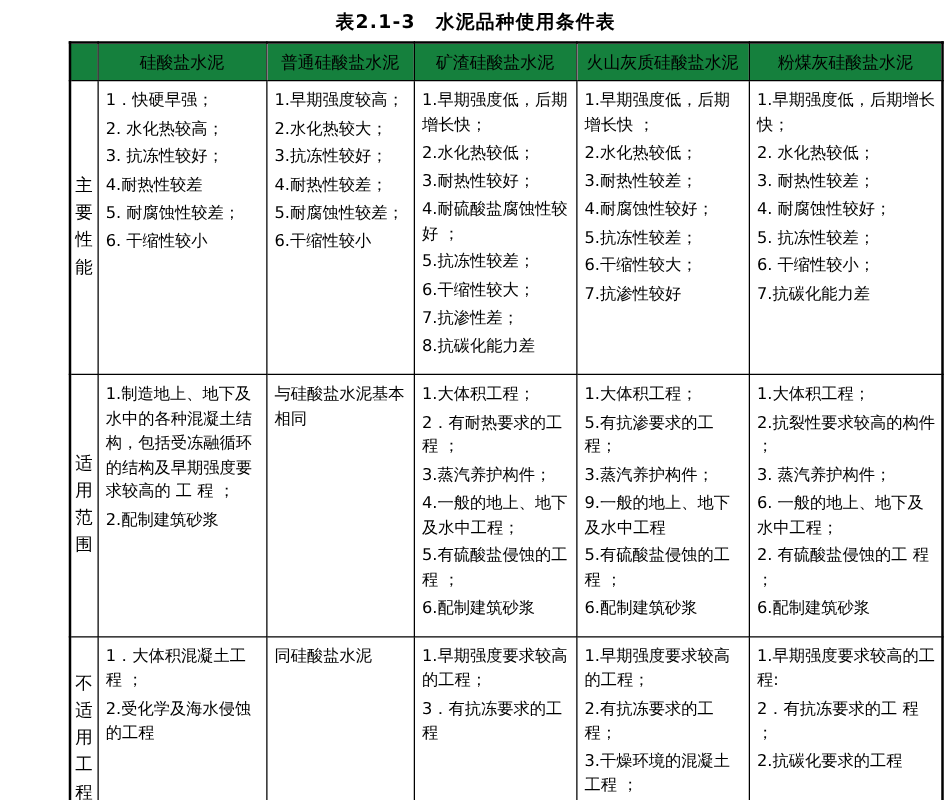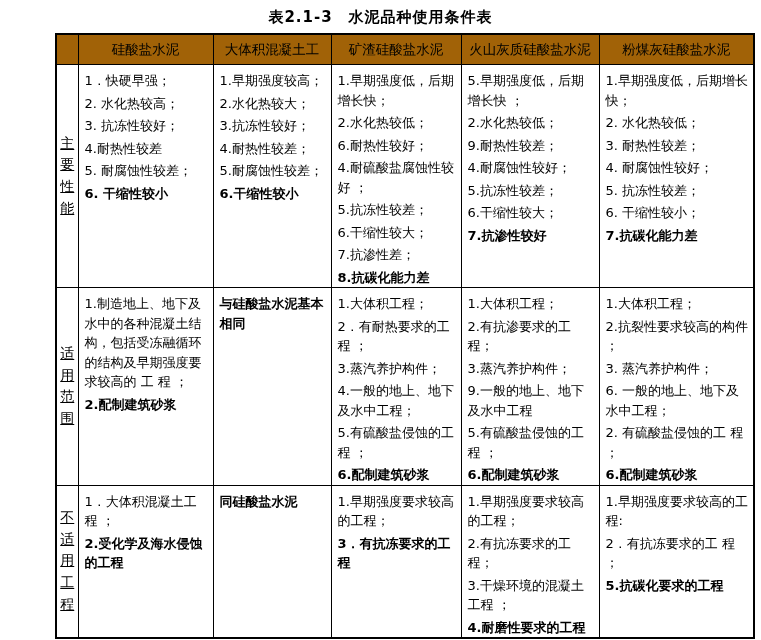--- a/index.html
+++ b/index.html
@@ -37,48 +37,46 @@
     border: 2px solid #000000;
   }
   .cement-table th,
   .cement-table td {
     border: 1px solid #000000;
     font-weight: normal;
     font-size: 13px;
     overflow: hidden;
   }
   .cement-table thead th {
-    background: #a16207;
+    background: #15803d;
     height: 27px;
     text-align: center;
     vertical-align: middle;
     padding: 1px 2px;
     font-size: 13.5px;
   }
   .cement-table td.body-cell {
     vertical-align: top;
     text-align: left;
-    padding: 6px 4px 0 6px;
+    padding: 6px 4px 12px 6px;
     line-height: 1.5;
   }
   .cement-table td.row-header {
     vertical-align: middle;
     text-align: center;
     padding: 2px 3px;
     font-size: 14px;
     line-height: 1.55;
     word-break: break-all;
-    text-decoration: underline;
   }
   .cell-item {
     margin: 0 0 3px 0;
   }
   .cell-item:last-child {
     margin-bottom: 0;
-    font-weight: bold;
   }
   
   tr.row-properties   { height: 221px; }
   tr.row-scope        { height: 197px; }
   tr.row-unsuitable   { height: 142px; }
   
   col.c-rowhdr { width: 22px;  }
   col.c-1      { width: 135px; }
   col.c-2      { width: 118px; }
   col.c-3      { width: 130px; }
@@ -98,21 +96,21 @@
       <col class="c-1">
       <col class="c-2">
       <col class="c-3">
       <col class="c-4">
       <col class="c-5">
     </colgroup>
     <thead>
       <tr>
         <th></th>
         <th>硅酸盐水泥</th>
-        <th>大体积混凝土工</th>
+        <th>普通硅酸盐水泥</th>
         <th>矿渣硅酸盐水泥</th>
         <th>火山灰质硅酸盐水泥</th>
         <th>粉煤灰硅酸盐水泥</th>
       </tr>
     </thead>
     <tbody>
       <tr class="row-properties">
         <td class="row-header">主要性能</td>
         <td class="body-cell">
             <div class="cell-item">1．快硬早强；</div>
@@ -126,31 +124,31 @@
             <div class="cell-item">1.早期强度较高；</div>
             <div class="cell-item">2.水化热较大；</div>
             <div class="cell-item">3.抗冻性较好；</div>
             <div class="cell-item">4.耐热性较差；</div>
             <div class="cell-item">5.耐腐蚀性较差；</div>
             <div class="cell-item">6.干缩性较小</div>
           </td>
         <td class="body-cell">
             <div class="cell-item">1.早期强度低，后期增长快；</div>
             <div class="cell-item">2.水化热较低；</div>
-            <div class="cell-item">6.耐热性较好；</div>
+            <div class="cell-item">3.耐热性较好；</div>
             <div class="cell-item">4.耐硫酸盐腐蚀性较 好 ；</div>
             <div class="cell-item">5.抗冻性较差；</div>
             <div class="cell-item">6.干缩性较大；</div>
             <div class="cell-item">7.抗渗性差；</div>
             <div class="cell-item">8.抗碳化能力差</div>
           </td>
         <td class="body-cell">
-            <div class="cell-item">5.早期强度低，后期增长快 ；</div>
+            <div class="cell-item">1.早期强度低，后期增长快 ；</div>
             <div class="cell-item">2.水化热较低；</div>
-            <div class="cell-item">9.耐热性较差；</div>
+            <div class="cell-item">3.耐热性较差；</div>
             <div class="cell-item">4.耐腐蚀性较好；</div>
             <div class="cell-item">5.抗冻性较差；</div>
             <div class="cell-item">6.干缩性较大；</div>
             <div class="cell-item">7.抗渗性较好</div>
           </td>
         <td class="body-cell">
             <div class="cell-item">1.早期强度低，后期增长快；</div>
             <div class="cell-item">2. 水化热较低；</div>
             <div class="cell-item">3. 耐热性较差；</div>
             <div class="cell-item">4. 耐腐蚀性较好；</div>
@@ -171,21 +169,21 @@
         <td class="body-cell">
             <div class="cell-item">1.大体积工程；</div>
             <div class="cell-item">2．有耐热要求的工 程 ；</div>
             <div class="cell-item">3.蒸汽养护构件；</div>
             <div class="cell-item">4.一般的地上、地下及水中工程；</div>
             <div class="cell-item">5.有硫酸盐侵蚀的工 程 ；</div>
             <div class="cell-item">6.配制建筑砂浆</div>
           </td>
         <td class="body-cell">
             <div class="cell-item">1.大体积工程；</div>
-            <div class="cell-item">2.有抗渗要求的工程；</div>
+            <div class="cell-item">5.有抗渗要求的工程；</div>
             <div class="cell-item">3.蒸汽养护构件；</div>
             <div class="cell-item">9.一般的地上、地下及水中工程</div>
             <div class="cell-item">5.有硫酸盐侵蚀的工 程 ；</div>
             <div class="cell-item">6.配制建筑砂浆</div>
           </td>
         <td class="body-cell">
             <div class="cell-item">1.大体积工程；</div>
             <div class="cell-item">2.抗裂性要求较高的构件 ；</div>
             <div class="cell-item">3. 蒸汽养护构件；</div>
             <div class="cell-item">6. 一般的地上、地下及水中工程；</div>
@@ -208,19 +206,19 @@
           </td>
         <td class="body-cell">
             <div class="cell-item">1.早期强度要求较高的工程；</div>
             <div class="cell-item">2.有抗冻要求的工程；</div>
             <div class="cell-item">3.干燥环境的混凝土工程 ；</div>
             <div class="cell-item">4.耐磨性要求的工程</div>
           </td>
         <td class="body-cell">
             <div class="cell-item">1.早期强度要求较高的工程:</div>
             <div class="cell-item">2．有抗冻要求的工 程 ；</div>
-            <div class="cell-item">5.抗碳化要求的工程</div>
+            <div class="cell-item">2.抗碳化要求的工程</div>
           </td>
       </tr>
     </tbody>
   </table>
 
 </div>
 
 </body></html>

